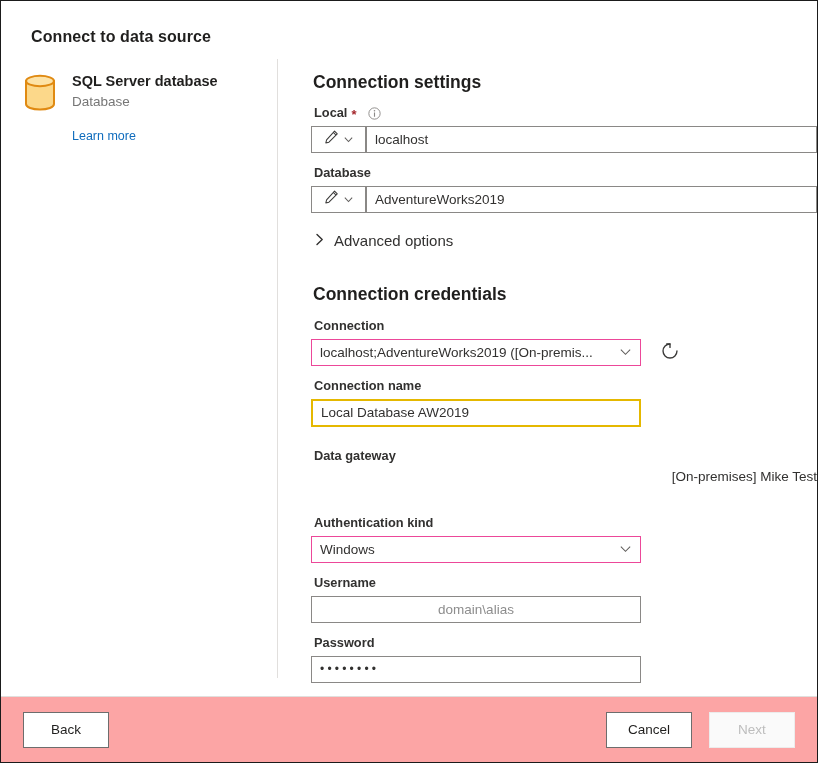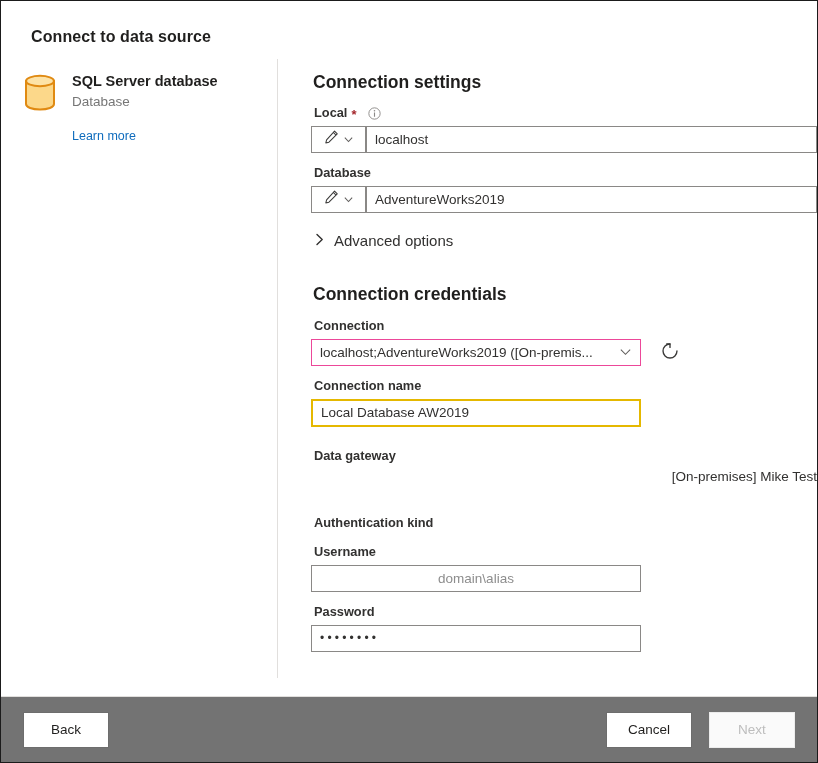--- a/index.html
+++ b/index.html
@@ -251,21 +251,21 @@
     letter-spacing: 3.2px;
     color: #323130;
     line-height: 25px;
   }
 
   
   .footer {
     flex: 0 0 66px;
     height: 66px;
     box-sizing: border-box;
-    background: #737373;
+    background: #fca5a5;
     border-top: 1px solid #e1dfdd;
     display: flex;
     align-items: center;
     padding: 0 22px;
   }
   .footer-right {
     margin-left: auto;
     display: flex;
     align-items: center;
     gap: 17px;
@@ -408,20 +408,28 @@
         <div class="text-input input-highlight">Local Database AW2019</div>
       </div>
 
       <div class="gateway-block">
         <div class="field-label">Data gateway</div>
         <div class="static-value">[On-premises] Mike Test</div>
       </div>
 
       <div class="auth-block field-block">
         <div class="field-label">Authentication kind</div>
+        <div class="combo">
+          <span class="combo-text">Windows</span>
+          <span>
+            <svg width="13" height="13" viewBox="0 0 14 14" aria-hidden="true">
+              <path d="M2 5 L7 10 L12 5" fill="none" stroke="#605e5c" stroke-width="1.1"></path>
+            </svg>
+          </span>
+        </div>
       </div>
 
       <div class="field-block">
         <div class="field-label">Username</div>
         <div class="text-input placeholder-text" style="width:330px;text-align:center;">domain\alias</div>
       </div>
 
       <div class="field-block">
         <div class="field-label">Password</div>
         <div class="text-input pw-dots" style="width:330px;">••••••••</div>

